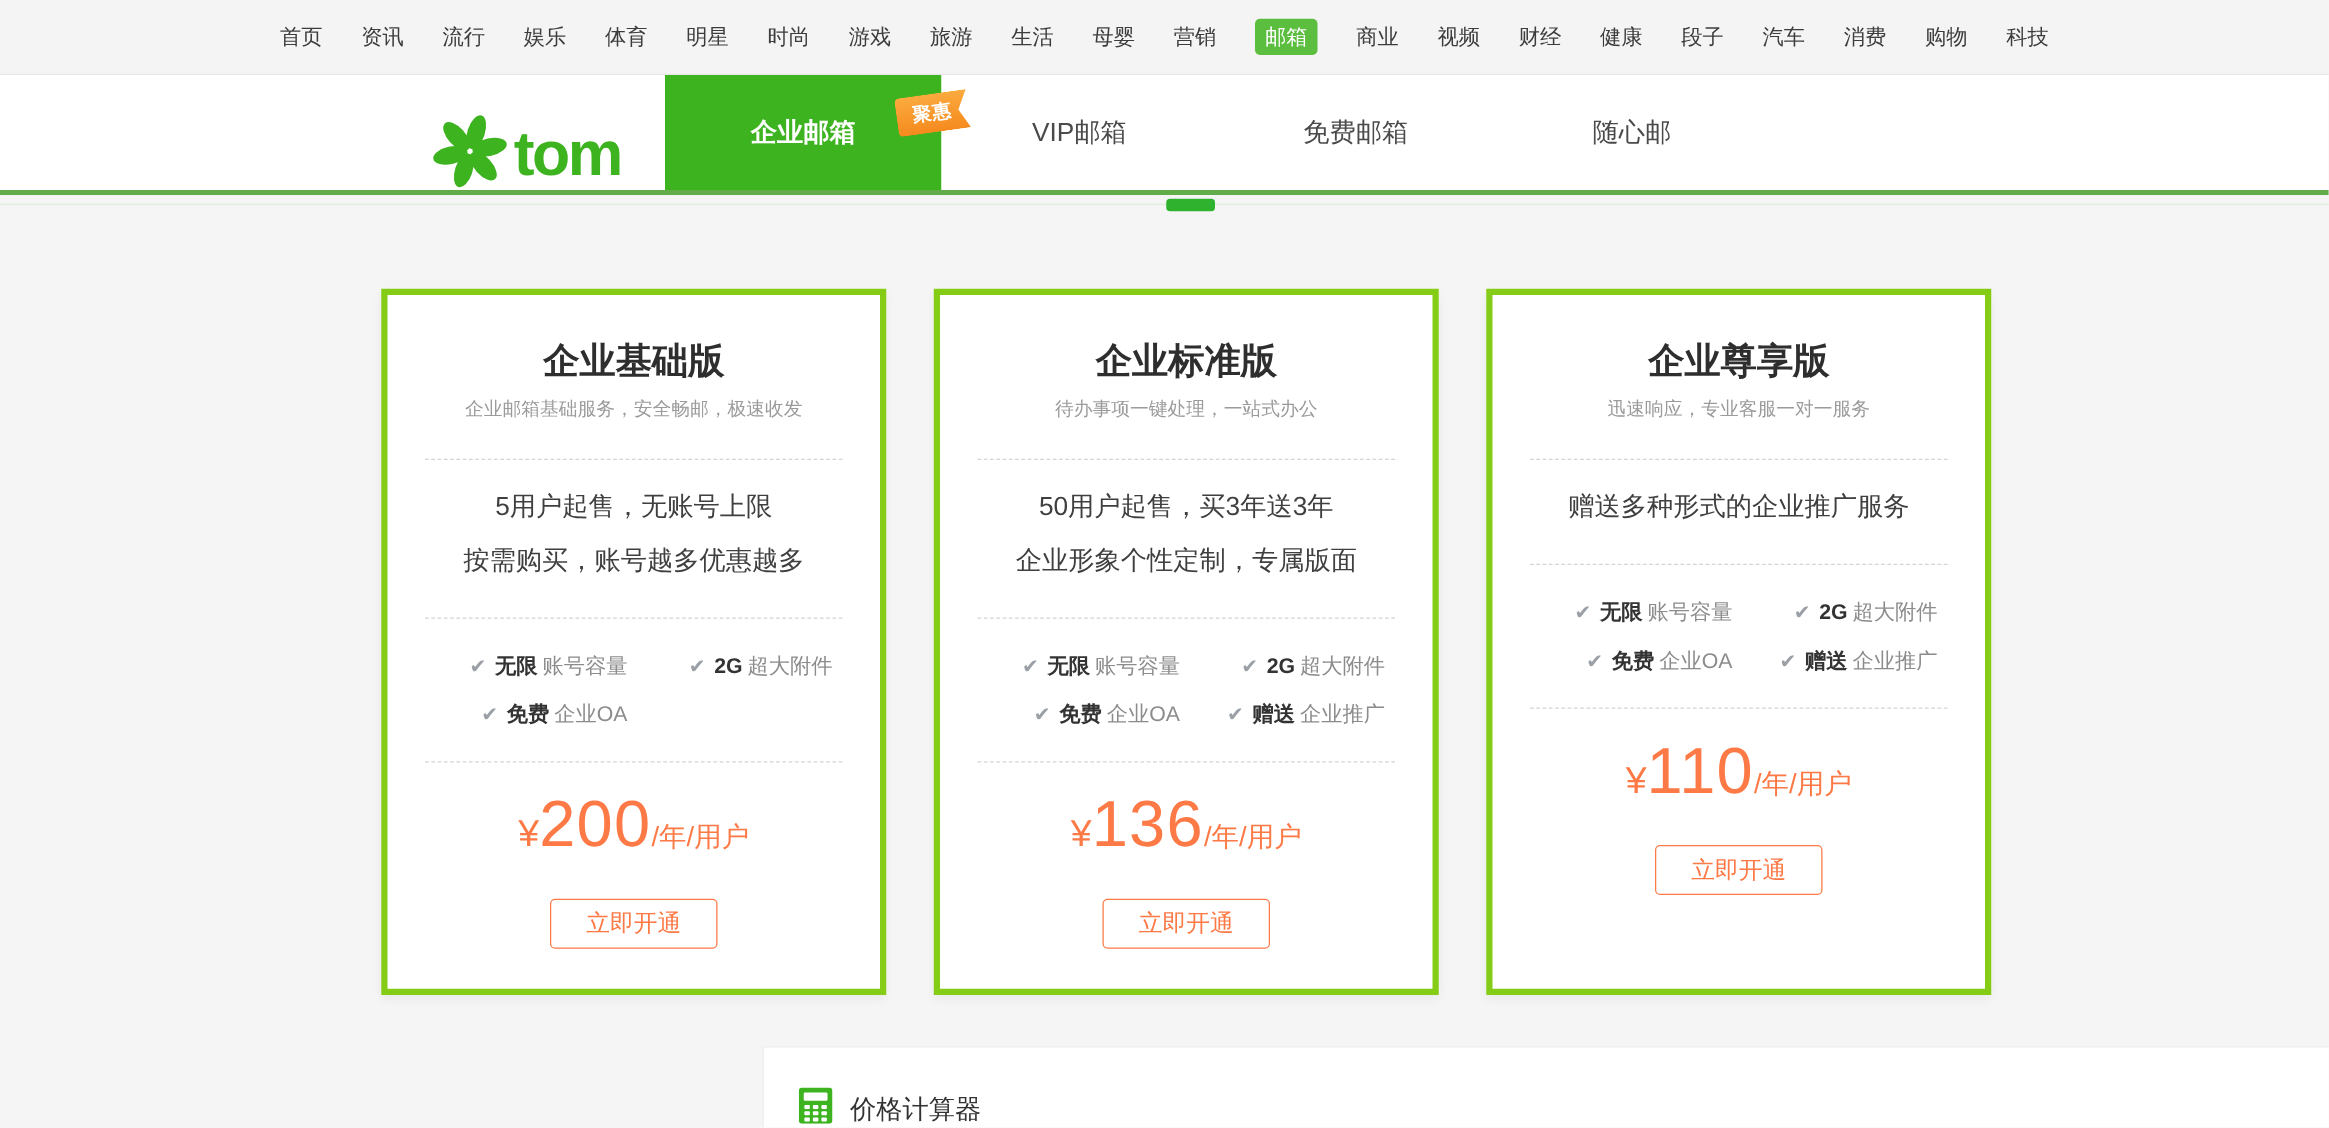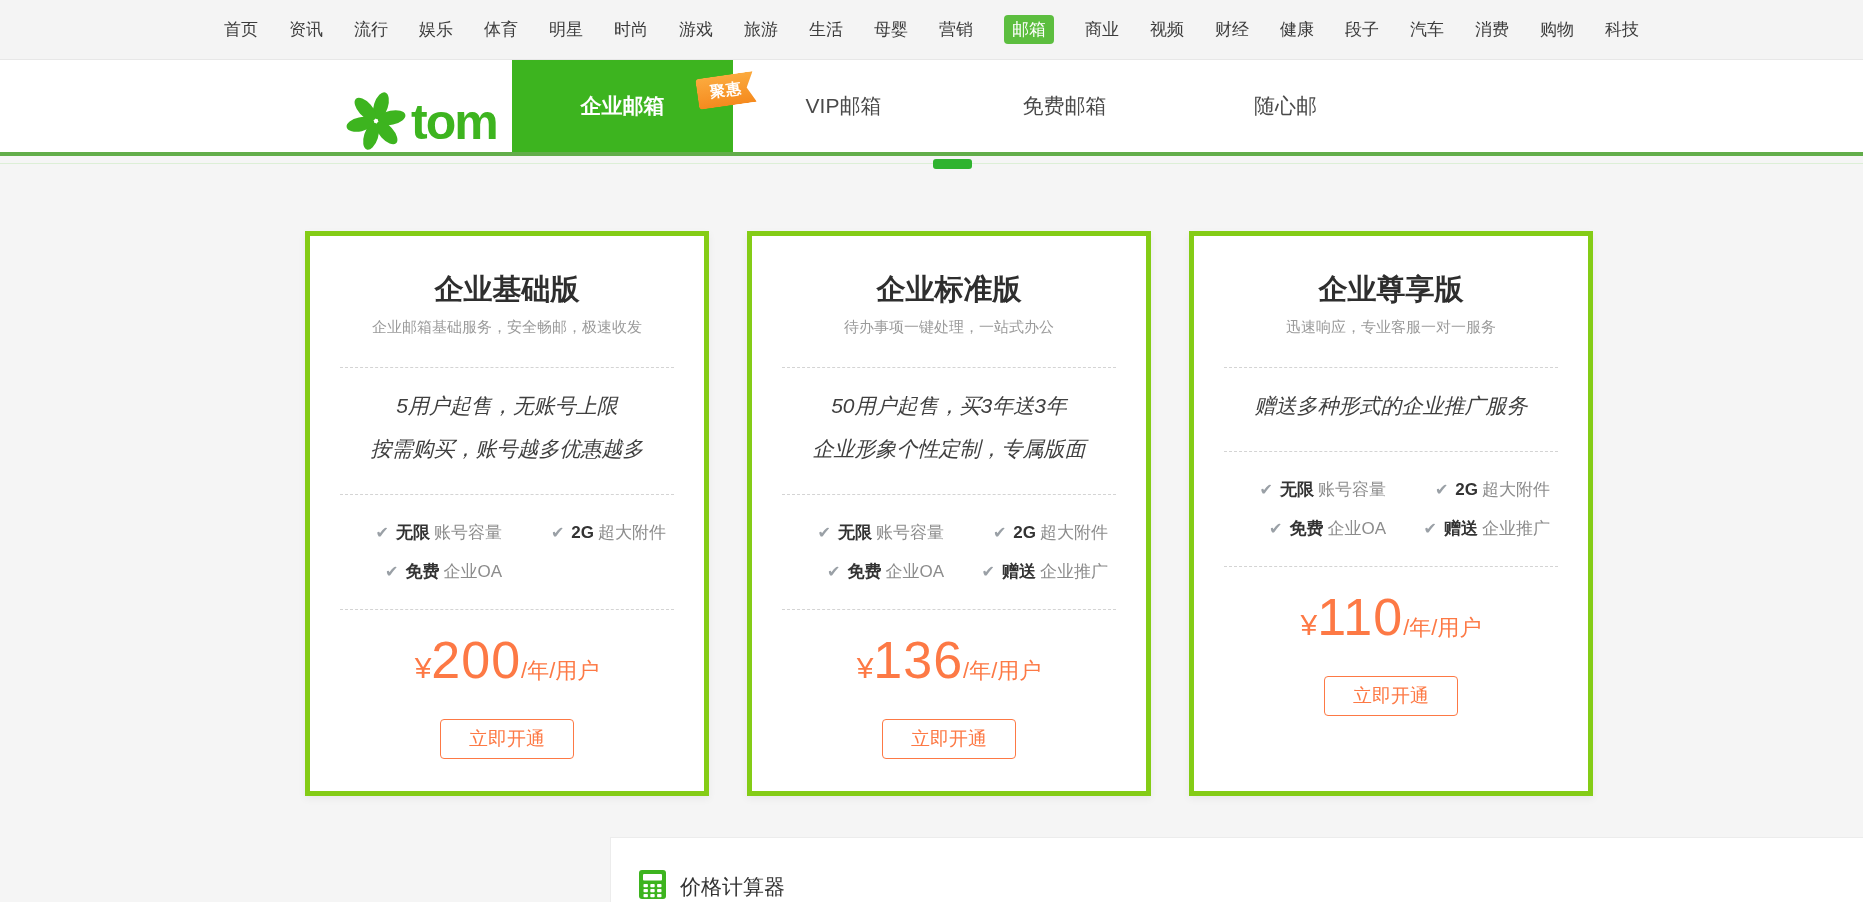--- a/index.html
+++ b/index.html
@@ -17,21 +17,21 @@
     height:60px;background:#f4f4f4;border-bottom:1px solid #e7e7e7;
     display:flex;align-items:center;justify-content:center;gap:31px;
     font-size:17px;color:#3c3c3c;
   }
   .nav-item{cursor:pointer;white-space:nowrap;}
   .nav-item.active{background:var(--pill-green);color:#fff;padding:3px 8px;border-radius:4px;}
   
   .header{position:relative;height:92px;background:#fff;}
   .logo{position:absolute;left:345px;top:28px;display:flex;align-items:center;cursor:pointer;}
   .logo-text{font-size:50px;font-weight:bold;color:var(--green);letter-spacing:-2px;line-height:64px;margin-left:4px;}
-  .tabs{position:absolute;left:512px;top:0;height:92px;display:flex;}
+  .tabs{position:absolute;left:532px;top:0;height:92px;display:flex;}
   .tab{
     width:221px;height:92px;display:flex;align-items:center;justify-content:center;
     font-size:21px;color:#4a4a4a;cursor:pointer;position:relative;
   }
   .tab.active{background:var(--green);color:#fff;font-weight:bold;}
   .promo-badge{
     position:absolute;top:15px;right:-22px;width:58px;height:31px;
     background:linear-gradient(180deg,#fbaa3e,#f58a1e);
     clip-path:polygon(0 0,100% 0,86% 50%,100% 100%,0 100%);
     border-radius:4px 0 0 4px;transform:rotate(-8deg);
@@ -48,21 +48,21 @@
   .card{
     width:404px;background:#fff;border:5px solid #84cc16;
     box-shadow:0 3px 8px rgba(0,0,0,.05);
     padding:36px 0 32px;text-align:center;
   }
   .plan-title{margin:0;font-size:29px;font-weight:bold;color:#2e2e2e;line-height:34px;}
   .plan-subtitle{margin-top:12px;font-size:15px;color:#9b9b9b;}
   .divider{border-top:1px dashed #d4d4d4;margin:0 30px;height:0;}
   .plan-title + .plan-subtitle + .divider{margin-top:30px;}
   .plan-desc{margin-top:16px;font-size:21px;color:#3f3f3f;}
-  .desc-line{line-height:43px;font-style:italic;}
+  .desc-line{line-height:43px;}
   .plan-desc + .divider{margin-top:24px;}
   .features{
     margin:26px 38px 0;display:grid;grid-template-columns:1fr 1fr;
     row-gap:16px;column-gap:10px;text-align:right;font-size:17px;
   }
   .feature{white-space:nowrap;}
   .check{color:#9aa0a6;font-size:16px;margin-right:7px;}
   .f-bold{color:#333;font-weight:bold;}
   .f-text{color:#8c8c8c;margin-left:4px;}
   .features + .divider{margin-top:26px;}

